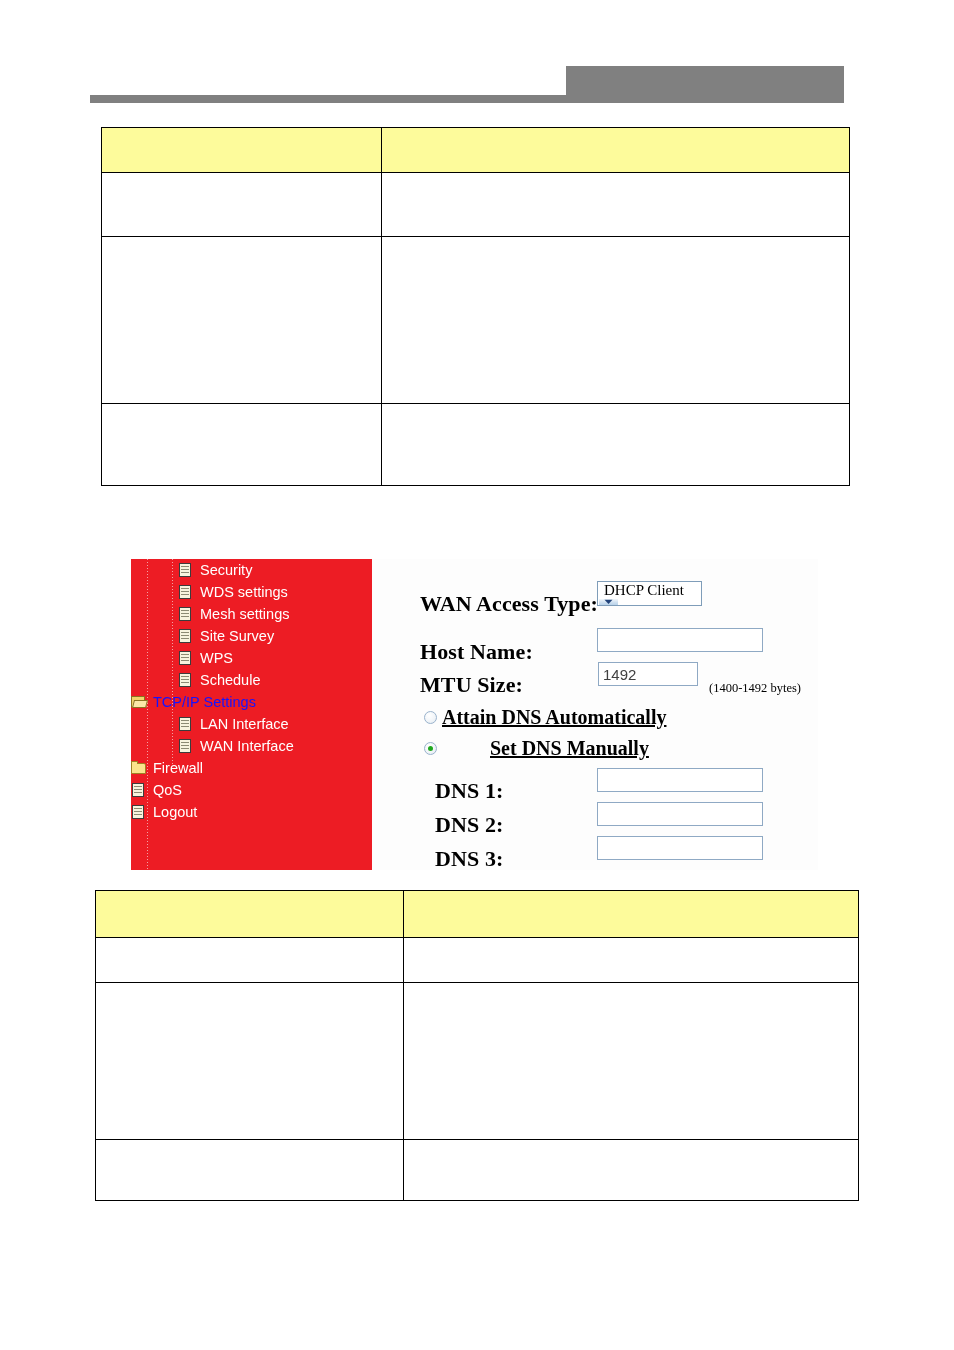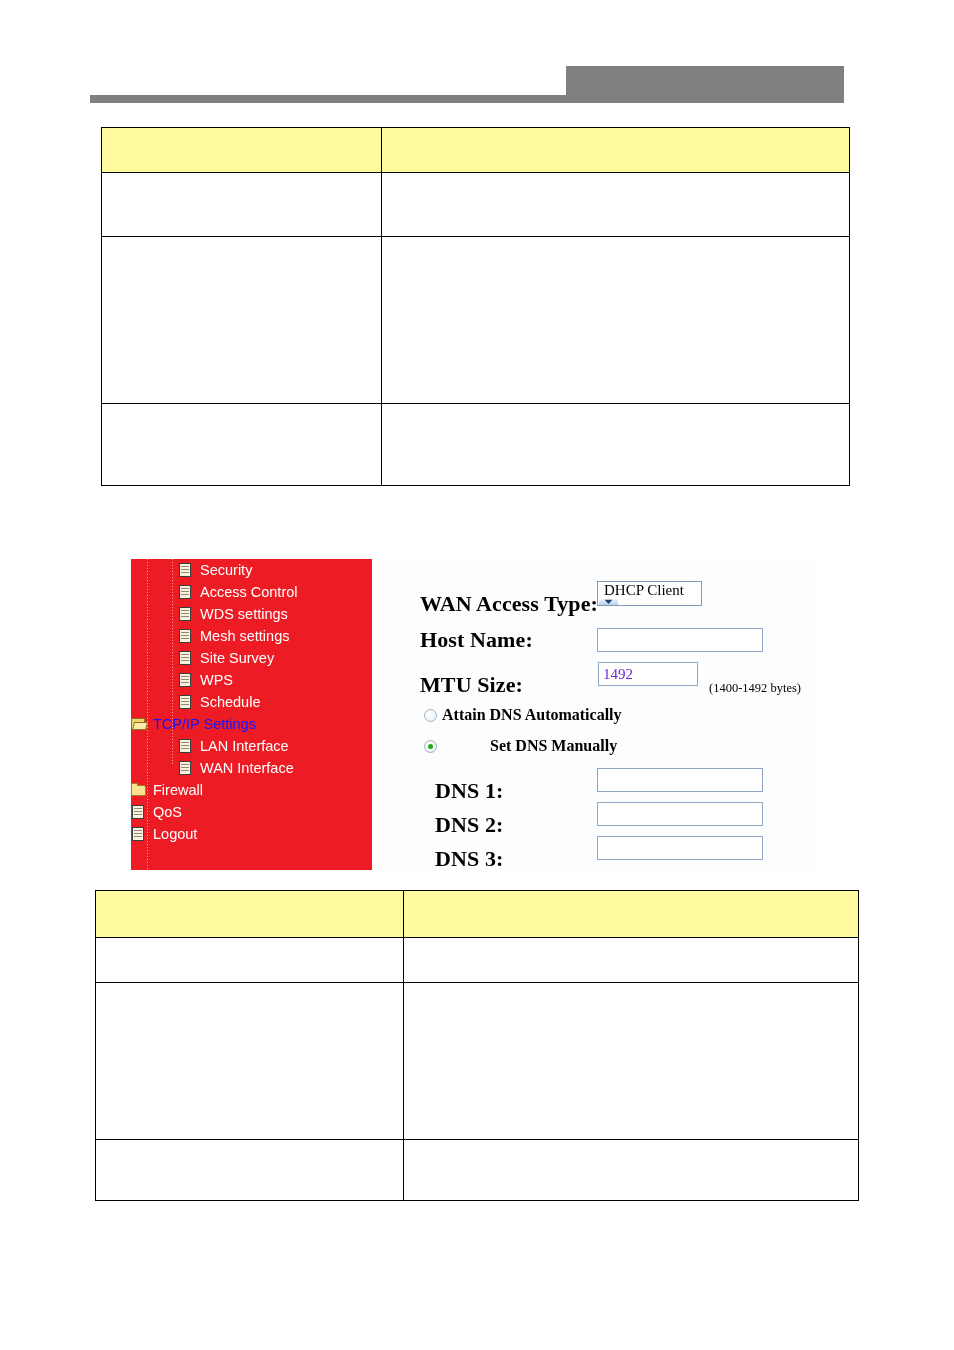--- a/index.html
+++ b/index.html
@@ -228,23 +228,23 @@
     color: #000000;
     margin-left: 7px;
     margin-top: 12px;
   }
 
   .textbox {
     box-sizing: border-box;
     height: 24px;
     border: 1px solid #8fa9c4;
     background: #ffffff;
-    font-family: Liberation Serif, serif;
+    font-family: Liberation Sans, sans-serif;
     font-size: 15px;
-    color: #6d28d9;
+    color: #404040;
     padding: 1px 4px;
     outline: none;
   }
 
   .selectbox {
     box-sizing: border-box;
     height: 25px;
     border: 1px solid #7f9db9;
     background: #ffffff;
     display: flex;
@@ -289,22 +289,23 @@
     content: "";
     position: absolute;
     left: 3px; top: 3px;
     width: 5px; height: 5px;
     border-radius: 50%;
     background: #1fa81f;
   }
   .radio-label {
     font-family: "Liberation Serif", "DejaVu Serif", serif;
     font-weight: bold;
-    font-size: 16px;
+    font-size: 20px;
     color: #000000;
+    text-decoration: underline;
   }
 </style>
 </head>
 <body>
 
 <div class="page-header">
   <div class="header-badge"></div>
   <div class="header-rule"></div>
 </div>
 
@@ -338,25 +339,20 @@
   <div class="nav-panel">
     <div class="tree-spine spine-a"></div>
     <div class="tree-spine spine-b"></div>
 
     <div class="nav-item lvl2">
 
       <span class="icon icon-page"></span>
       <span class="nav-label">Security</span>
     </div>
 
-    <div class="nav-item lvl2">
-
-      <span class="icon icon-page"></span>
-      <span class="nav-label">Access Control</span>
-    </div>
 
     <div class="nav-item lvl2">
 
       <span class="icon icon-page"></span>
       <span class="nav-label">WDS settings</span>
     </div>
 
     <div class="nav-item lvl2">
 
       <span class="icon icon-page"></span>
@@ -427,21 +423,21 @@
     </div>
     <div class="selectbox" style="position:absolute; left:225px; top:22px; width:105px;flex-direction:column;">
       <span class="sel-text">DHCP Client</span>
       <span class="sel-arrow">
         <svg width="9" height="6" viewBox="0 0 9 6">
             <path d="M0.5 0.8 L4.5 5 L8.5 0.8 Z" fill="#22437a"></path>
           </svg>
       </span>
     </div>
 
-    <div class="frow" style="left:48px; top:60px;">
+    <div class="frow" style="left:48px; top:72px;">
       <span class="flabel">Host Name:</span>
     </div>
     <input class="textbox" type="text" style="position: absolute; left: 225px; top: 69px; width: 166px;" value="">
 
     <div class="frow" style="left:48px; top:105px;">
       <span class="flabel">MTU Size:</span>
     </div>
     <input class="textbox" type="text" style="position: absolute; left: 226px; top: 103px; width: 100px;" value="1492">
     <span class="fhint" style="position:absolute; left:330px; top:110px;">(1400-1492 bytes)</span>
 

